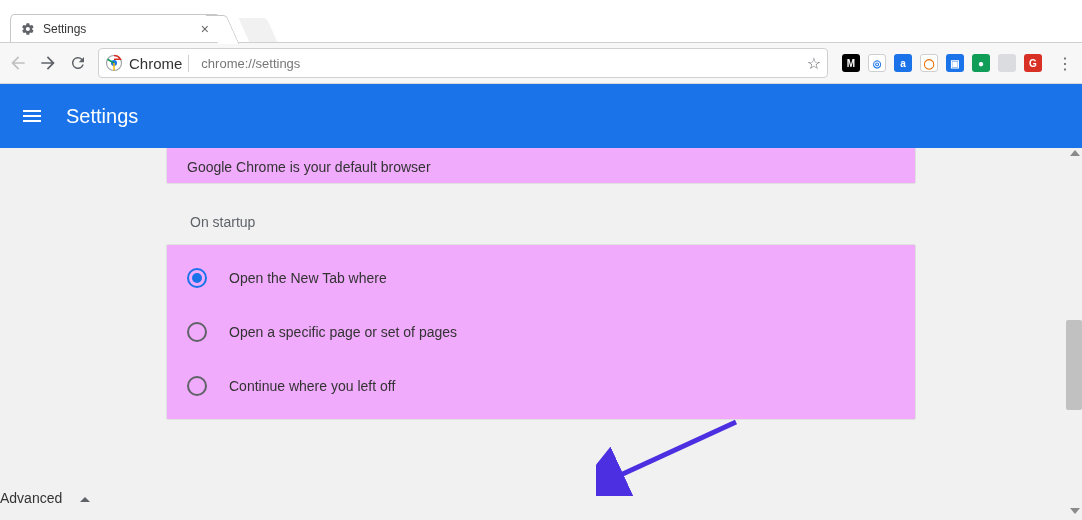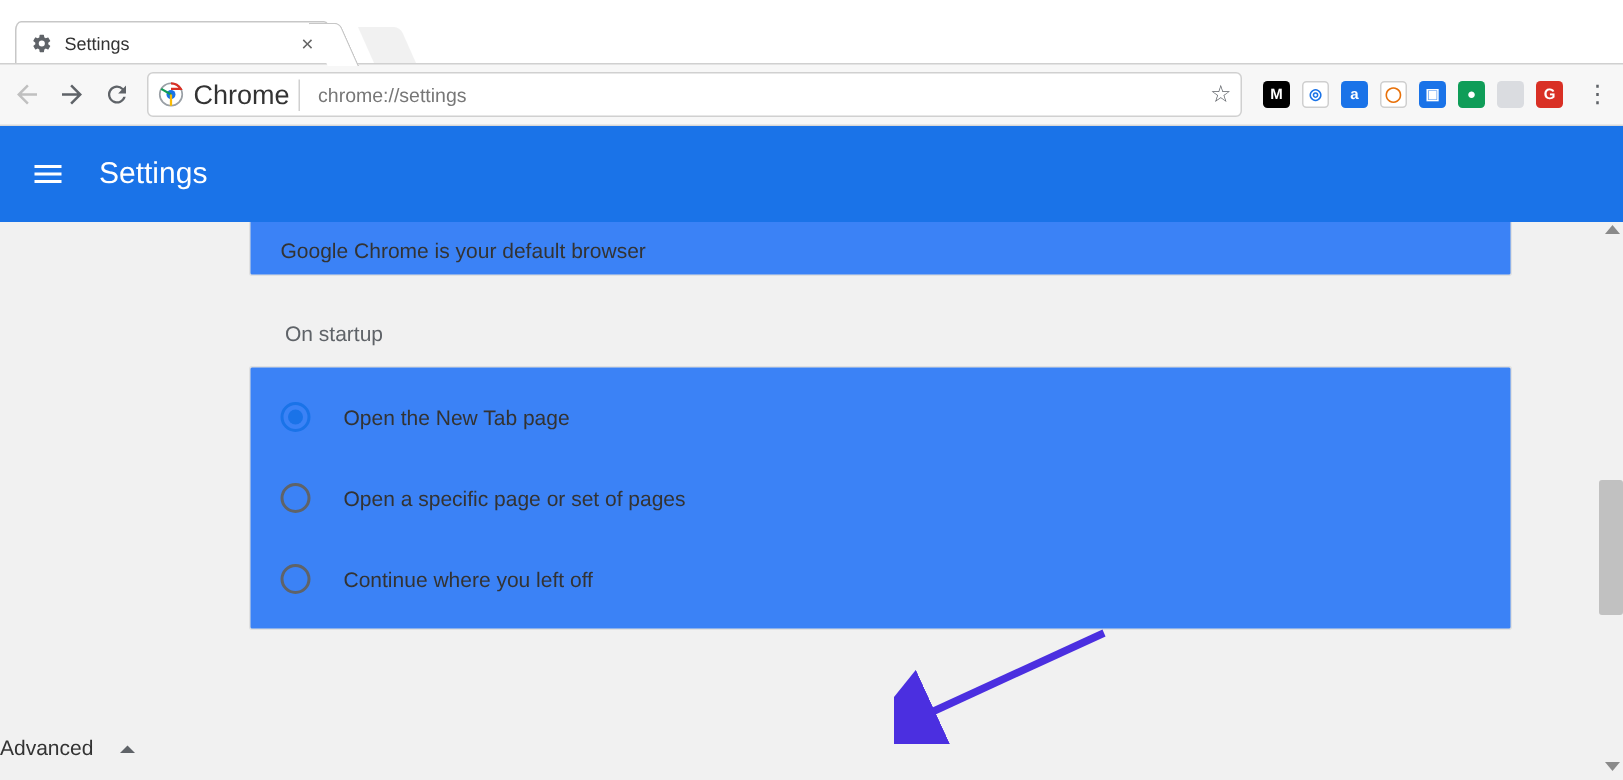--- a/index.html
+++ b/index.html
@@ -18,39 +18,39 @@
   .tab .title { font-size: 12px; color: #333; flex: 1; }
   .tab .close { font-size: 14px; color: #666; }
   .ghost-tab { margin-left: 24px; height: 24px; width: 28px; background: #ddd; transform: skewX(24deg); border-top-right-radius: 4px; opacity: .4; }
 
   
   .toolbar { height: 42px; border-top: 1px solid #d0d0d0; border-bottom: 1px solid #d9d9d9; background: #f7f7f7; display: flex; align-items: center; padding: 0 8px; gap: 10px; }
   .nav-btn { width: 20px; height: 20px; color: #5f6368; display:flex; align-items:center; justify-content:center; }
   .nav-btn.disabled { color: #c0c0c0; }
   .omnibox { flex: 1; height: 30px; border: 1px solid #d0d0d0; border-radius: 4px; background: #fff; display: flex; align-items: center; padding: 0 6px; gap: 6px; }
   .omnibox .chrome-icon { width: 18px; height: 18px; }
-  .omnibox .origin { font-size: 18px; color: #333; padding-right: 6px; border-right: 1px solid #d0d0d0; }
+  .omnibox .origin { font-size: 15px; color: #333; padding-right: 6px; border-right: 1px solid #d0d0d0; }
   .omnibox .url { font-size: 13px; color: #777; padding-left: 6px; flex:1; }
   .omnibox .star { color: #5f6368; }
   .ext-icons { display:flex; align-items:center; gap: 8px; padding: 0 4px; }
   .ext-icons .ext { width:18px; height:18px; border-radius:3px; display:flex; align-items:center; justify-content:center; font-size:10px; font-weight:bold; color:#fff; }
   .kebab { width: 18px; text-align:center; color:#5f6368; font-size:16px; }
 
   
   .settings-header { height: 64px; background: #1a73e8; display: flex; align-items: center; padding-left: 20px; gap: 22px; }
   .hamburger { color:#fff; width:24px; height:24px; display:flex; align-items:center; justify-content:center; }
   .settings-title { color: #fff; font-size: 20px; font-weight: 500; }
   .search-wrap { margin-left: 20px; flex: 0 0 750px; height: 44px; background: #3b5fbf; border-radius: 2px; display:flex; align-items:center; padding: 0 14px; gap: 16px; }
   .search-wrap svg { width:20px; height:20px; color:#b9c7ea; }
   .search-wrap input { flex:1; background:transparent; border:none; outline:none; color:#fff; font-size:15px; }
   .search-wrap input::placeholder { color:#b9c7ea; }
 
   
   .content { position: relative; height: calc(520px - 42px - 42px - 64px); background:#f1f1f1; overflow:hidden; }
-  .card { position:absolute; left:166px; width:842px; background:#3b82f6; border:1px solid #e0e0e0; border-radius:2px; }
+  .card { position:absolute; left:166px; width:750px; background:#f0abfc; border:1px solid #e0e0e0; border-radius:2px; }
   .default-card { top: -10px; height:46px; display:flex; align-items:center; padding: 0 20px; }
   .default-card .txt { font-size:14px; color:#333; padding-top:12px; }
   .section-label { position:absolute; left:166px; top:66px; font-size:14px; color:#5f6368; font-weight:500;margin-left:24px; }
   .startup-card { top:96px; padding: 6px 0; }
   .radio-row { height:54px; display:flex; align-items:center; padding: 0 20px; gap: 22px; }
   .radio { width:20px; height:20px; border:2px solid #5f6368; border-radius:50%; display:flex; align-items:center; justify-content:center; flex-shrink:0; }
   .radio.selected { border-color:#1a73e8; }
   .radio.selected::after { content:""; width:10px; height:10px; background:#1a73e8; border-radius:50%; }
   .radio-label { font-size:14px; color:#333; }
   .advanced { position:absolute; left:0; right:0; bottom:14px; text-align:left; font-size:14px; color:#333; }
@@ -150,21 +150,21 @@
 <div class="content">
   <div class="card default-card">
     <span class="txt">Google Chrome is your default browser</span>
   </div>
 
   <div class="section-label">On startup</div>
 
   <div class="card startup-card" id="startup-card">
       <div class="radio-row">
         <div class="radio selected"></div>
-        <span class="radio-label">Open the New Tab page</span>
+        <span class="radio-label">Open the New Tab where</span>
       </div>
       <div class="radio-row">
         <div class="radio"></div>
         <span class="radio-label">Open a specific page or set of pages</span>
       </div>
       <div class="radio-row">
         <div class="radio"></div>
         <span class="radio-label">Continue where you left off</span>
       </div>
     </div>

